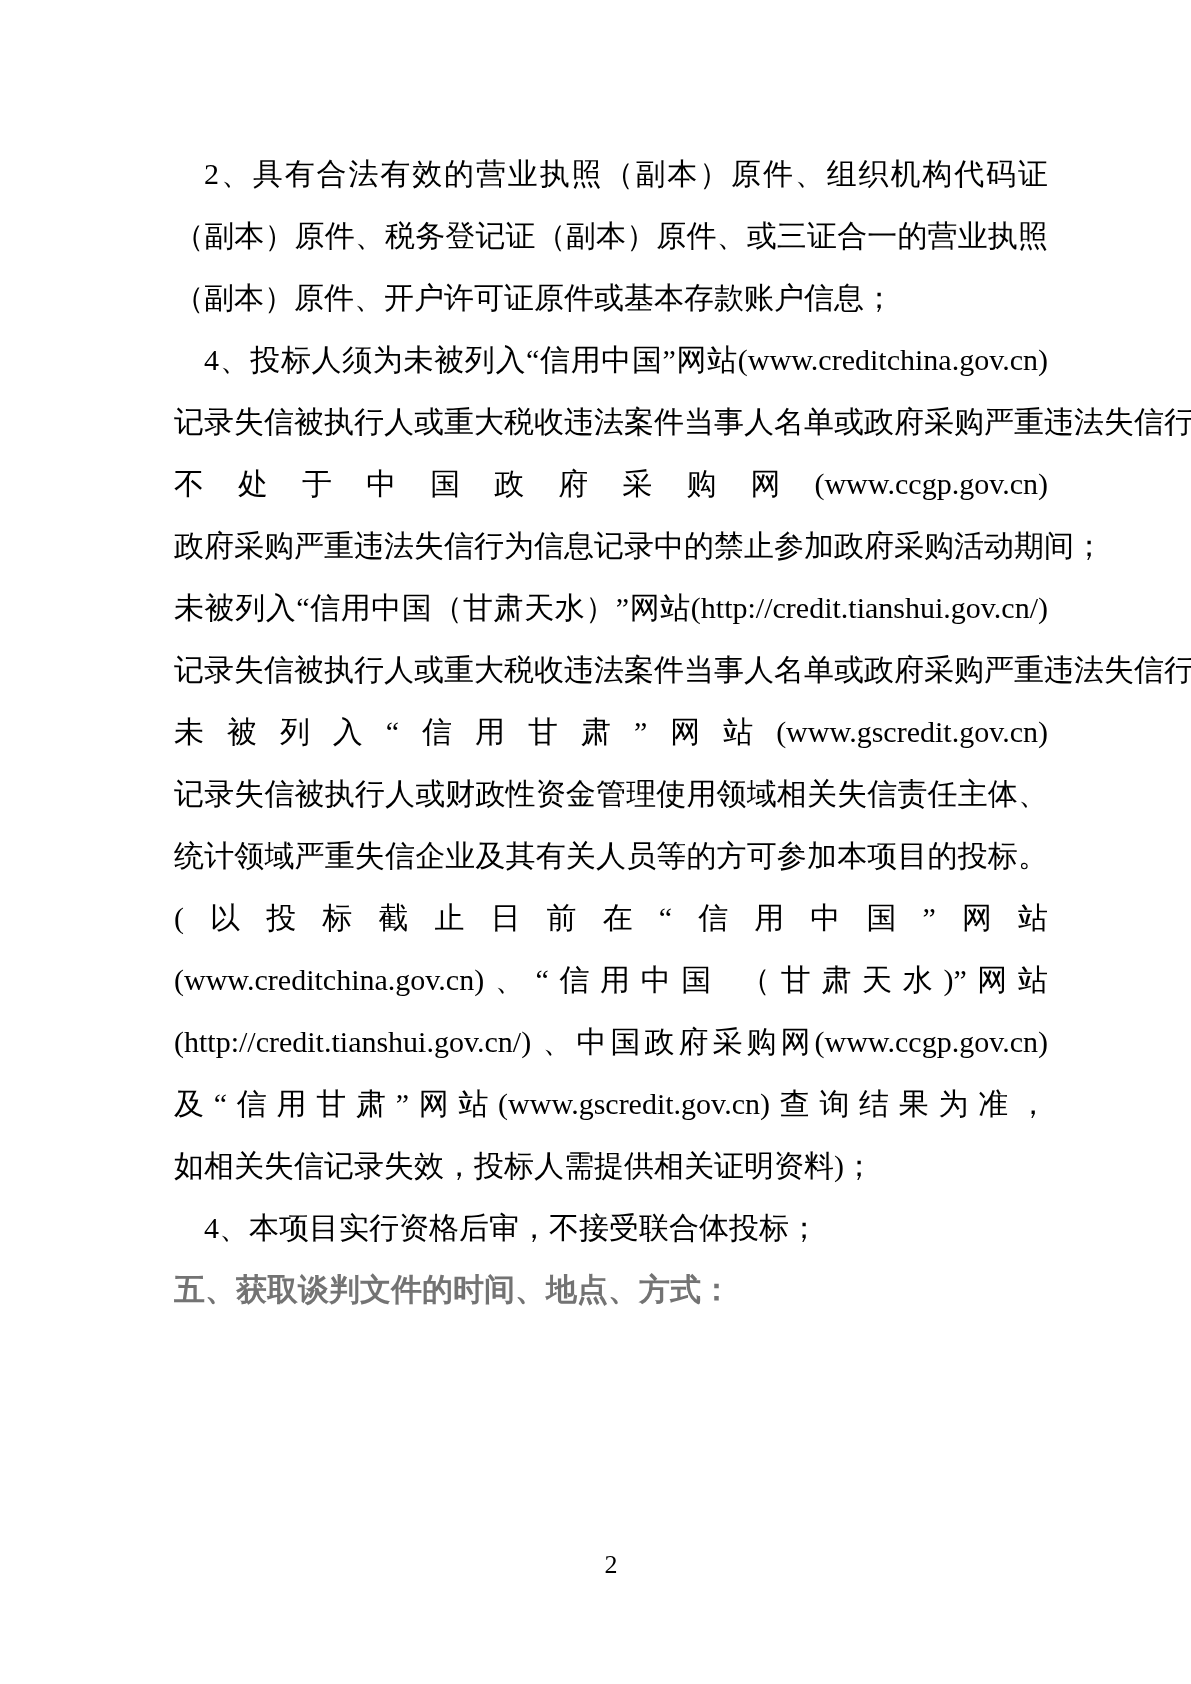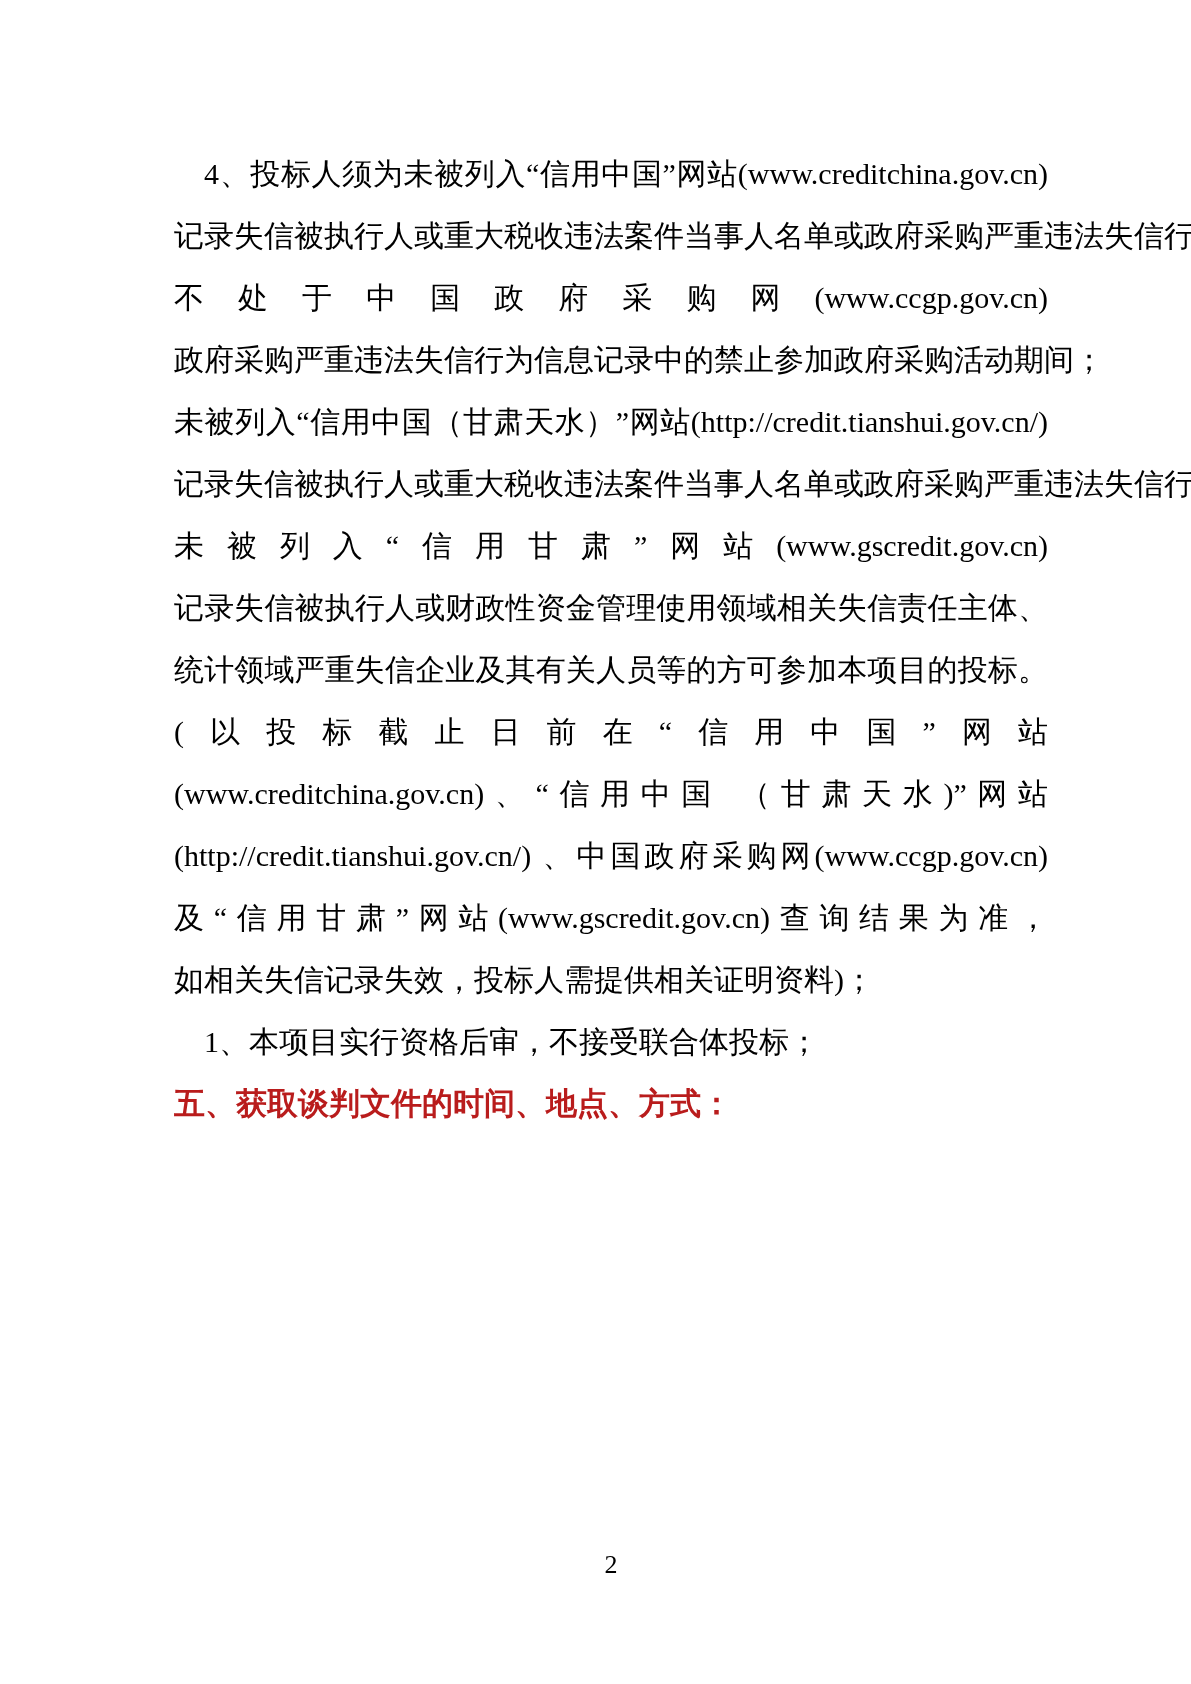--- a/index.html
+++ b/index.html
@@ -33,40 +33,41 @@
     font-weight: 400;
     word-break: keep-all;
     overflow-wrap: normal;
   }
   .section-heading {
     margin: 0;
     font-size: 31px;
     line-height: 62px;
     font-weight: 700;
     text-indent: 0;
-    color: #b91c1c;
+    color: #737373;
     font-family: "Liberation Sans", "DejaVu Sans", sans-serif;
     text-align: left;
   }
   .page-number {
     position: absolute;
     top: 1549px;
     left: 174px;
     width: 874px;
     text-align: center;
     font-size: 26px;
     line-height: 32px;
     color: #000000;
     font-family: "Liberation Serif", "DejaVu Serif", serif;
   }
 </style>
 </head>
 <body>
 
 <div class="page">
   <div class="content">
+    <p class="body-para">2、具有合法有效的营业执照（副本）原件、组织机构代码证（副本）原件、税务登记证（副本）原件、或三证合一的营业执照（副本）原件、开户许可证原件或基本存款账户信息；</p>
     <p class="body-para">4、投标人须为未被列入“信用中国”网站(www.creditchina.gov.cn)记录失信被执行人或重大税收违法案件当事人名单或政府采购严重违法失信行为记录名单；不处于中国政府采购网(www.ccgp.gov.cn)政府采购严重违法失信行为信息记录中的禁止参加政府采购活动期间；未被列入“信用中国（甘肃天水）”网站(http://credit.tianshui.gov.cn/)记录失信被执行人或重大税收违法案件当事人名单或政府采购严重违法失信行为记录名单；未被列入“信用甘肃”网站(www.gscredit.gov.cn)记录失信被执行人或财政性资金管理使用领域相关失信责任主体、统计领域严重失信企业及其有关人员等的方可参加本项目的投标。(以投标截止日前在“信用中国”网站(www.creditchina.gov.cn)、“信用中国 （甘肃天水)”网站 (http://credit.tianshui.gov.cn/) 、中国政府采购网(www.ccgp.gov.cn)及“信用甘肃”网站(www.gscredit.gov.cn)查询结果为准，如相关失信记录失效，投标人需提供相关证明资料)；</p>
-    <p class="body-para">1、本项目实行资格后审，不接受联合体投标；</p>
+    <p class="body-para">4、本项目实行资格后审，不接受联合体投标；</p>
     <h2 class="section-heading">五、获取谈判文件的时间、地点、方式：</h2>
   </div>
 
   <div class="page-number">2</div>
 </div>
 
 </body></html>

